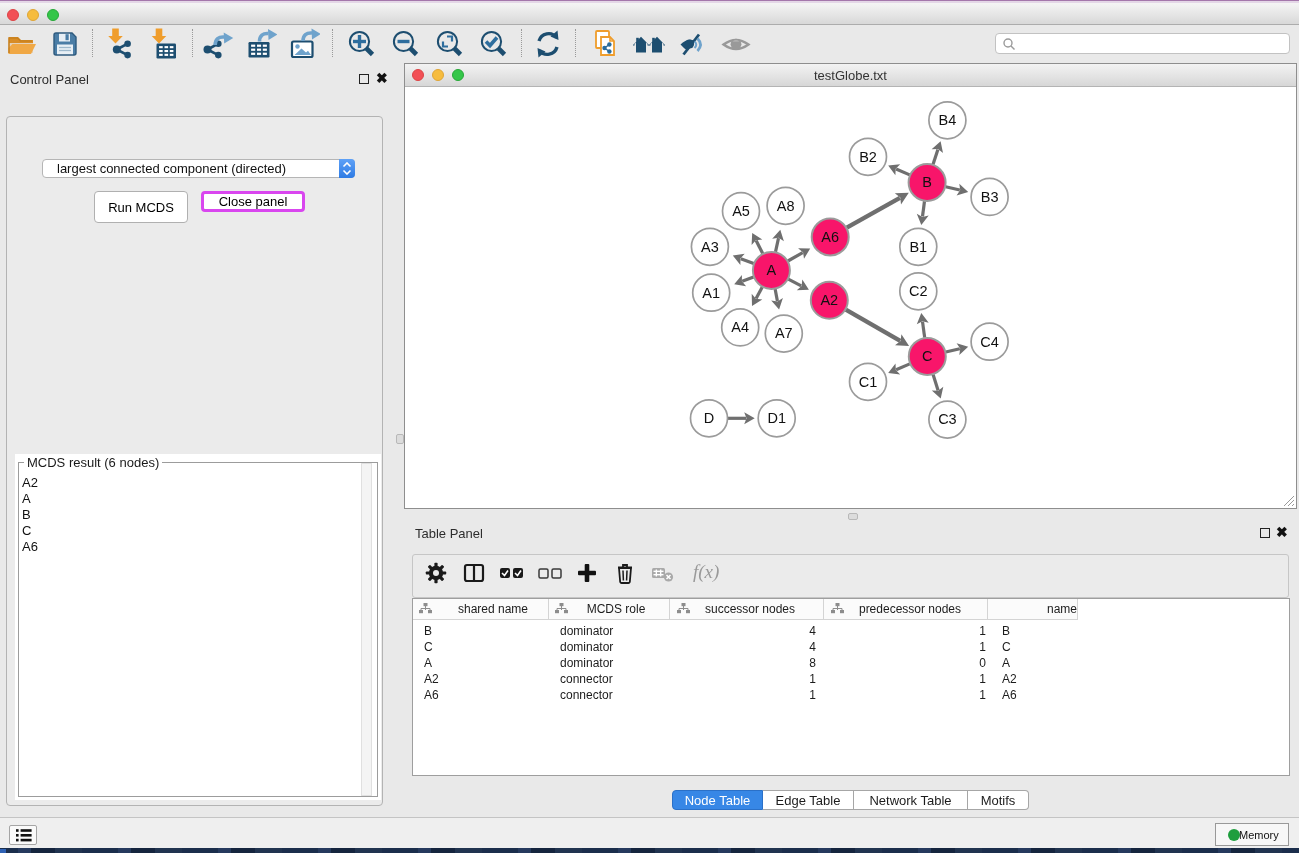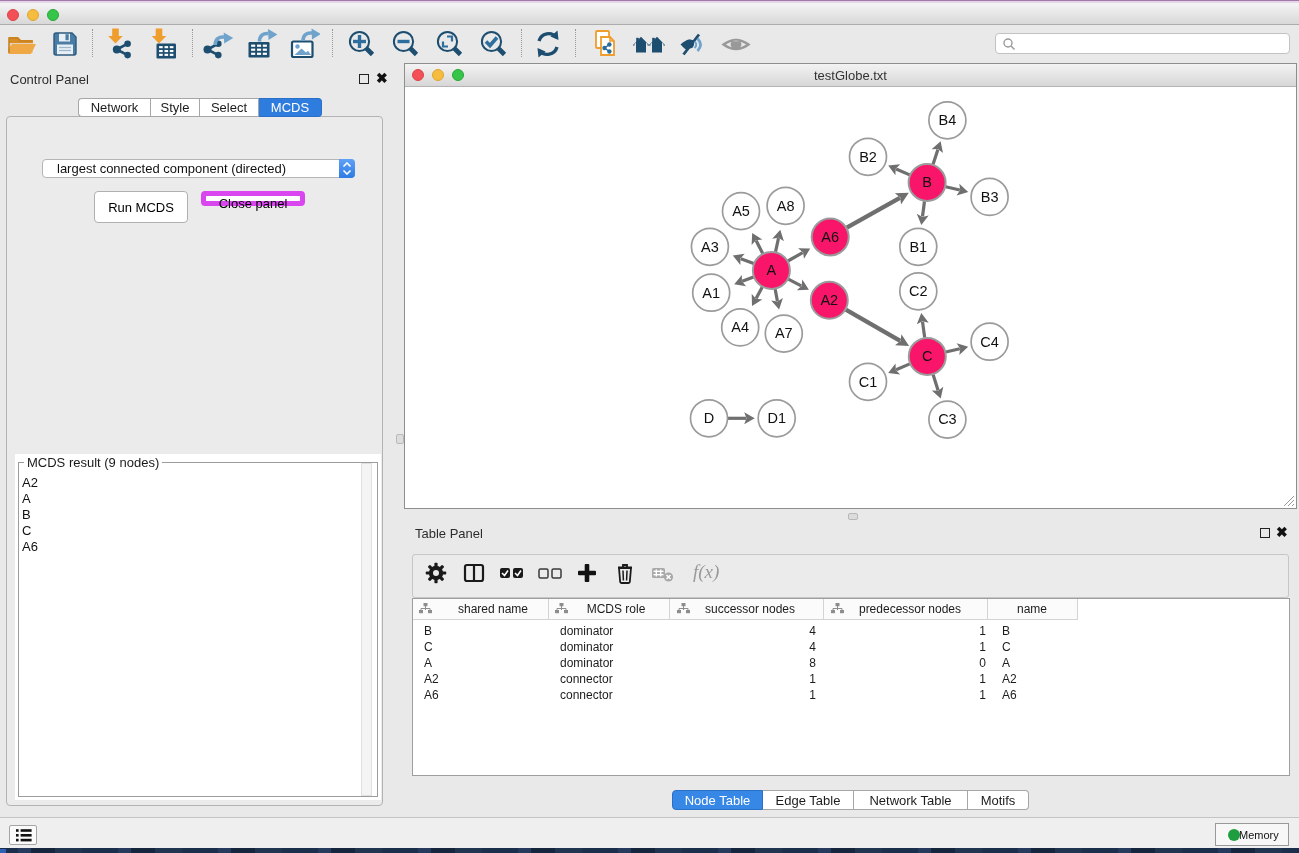--- a/index.html
+++ b/index.html
@@ -163,44 +163,38 @@
   </div>
 </div>
 
 <div class="abs" id="cpanel" style="left:0;top:62px;width:391px;height:755px;background:#e9e9e9">
   <div class="abs" style="left:10px;top:10px;color:#2d2d2d">Control Panel</div>
   <div class="abs" style="left:359px;top:12px;width:10px;height:10px;border:1.5px solid #222"></div>
   <div class="abs" style="left:376px;top:8px;font-weight:bold;font-size:14px;color:#111">✖</div>
 
   <div class="abs" style="left:6px;top:54px;width:377px;height:690px;background:#ebebeb;border:1px solid #b3b3b3;border-radius:4px"></div>
 
-  <div class="abs" style="left:78px;top:36px;height:19px;display:flex">
-    <div style="width:72px;background:#fff;border:1px solid #a6a6a6;border-right:none;border-radius:4px 0 0 4px;text-align:center;line-height:18px">Network</div>
-    <div style="width:49px;background:#fff;border:1px solid #a6a6a6;border-right:none;text-align:center;line-height:18px">Style</div>
-    <div style="width:60px;background:#fff;border:1px solid #a6a6a6;text-align:center;line-height:18px">Select</div>
-    <div style="width:63px;background:#2f7cdf;border:1px solid #2a70c8;border-left:none;border-radius:0 4px 4px 0;text-align:center;line-height:18px;color:#fff">MCDS</div>
-  </div>
 
 
   <div class="abs" style="left:42px;top:97px;width:313px;height:19px;background:#fff;border:1px solid #b5b5b5;border-radius:4px">
     <div style="position:absolute;left:14px;top:1px;font-size:13px;color:#111">largest connected component (directed)</div>
     <div style="position:absolute;right:-1px;top:-1px;width:16px;height:19px;background:linear-gradient(#5ea1f7,#2e7be4);border-radius:0 4px 4px 0">
       <svg width="10" height="13" viewBox="0 0 10 13" style="position:absolute;left:3px;top:3px">
           <path d="M1.5 4.5 L5 1 L8.5 4.5" fill="none" stroke="#fff" stroke-width="1.6"></path>
           <path d="M1.5 8.5 L5 12 L8.5 8.5" fill="none" stroke="#fff" stroke-width="1.6"></path>
         </svg>
     </div>
   </div>
 
   <button class="abs" style="left:94px;top:129px;width:94px;height:32px;background:#fff;border:1px solid #b0b0b0;border-radius:4px;font-size:13px;font-family:'Liberation Sans',sans-serif">Run MCDS</button>
-  <button class="abs" style="left:201px;top:129px;width:104px;height:15px;background:#fff;border:5px solid #d946ef;border-radius:4px;font-size:13px;font-family:'Liberation Sans',sans-serif">Close panel</button>
+  <button class="abs" style="left:201px;top:129px;width:104px;height:21px;background:#fff;border:3px solid #d946ef;border-radius:4px;font-size:13px;font-family:'Liberation Sans',sans-serif">Close panel</button>
 
   <div class="abs" style="left:15px;top:392px;width:366px;height:346px;background:#fff">
     <div style="position:absolute;left:3px;top:8px;right:3px;bottom:3px;border:1px solid #9c9c9c"></div>
-    <div style="position:absolute;left:9px;top:1px;background:#fff;padding:0 3px;color:#1a1a1a">MCDS result (9 nodes)</div>
+    <div style="position:absolute;left:9px;top:1px;background:#fff;padding:0 3px;color:#1a1a1a">MCDS result (6 nodes)</div>
     <div style="position:absolute;left:7px;top:21px;font-size:13px;line-height:16px;color:#111">A2<br>A<br>B<br>C<br>A6</div>
     <div style="position:absolute;right:9px;top:9px;width:11px;bottom:4px;background:#f4f4f4;border:1px solid #e0e0e0"></div>
   </div>
 </div>
 
 <div class="abs" style="left:391px;top:62px;width:13px;height:755px;background:#e9e9e9"></div>
 <div class="abs" style="left:396px;top:434px;width:8px;height:10px;background:#dcdcdc;border:1px solid #b8b8b8;border-radius:2px"></div>
 
 <div class="abs" id="netwin" style="left:404px;top:63px;width:893px;height:446px;border:1px solid #8e8e8e;background:#fff">
   <div style="position:absolute;left:0;top:0;right:0;height:23px;background:linear-gradient(#f3f3f3,#d7d7d7);border-bottom:1px solid #b4b4b4">
@@ -407,21 +401,21 @@
             <g fill="#8d8d8d">
               <rect x="4.5" y="0" width="4" height="3.2"></rect>
               <rect x="0" y="7" width="4" height="3.2"></rect>
               <rect x="9" y="7" width="4" height="3.2"></rect>
               <path d="M6.5 3 v2.5 M2 7 v-1.5 h9 V7 M6.5 4 v3" stroke="#8d8d8d" stroke-width="1" fill="none"></path>
             </g>
           </svg>
         </div>
         <div class="abs" style="left:432px;top:0;width:130px;text-align:center;line-height:21px">predecessor nodes</div>
       <div class="abs" style="left:574px;top:0;width:1px;height:21px;background:#d4d4d4"></div>
-      <div class="abs" style="left:574px;top:0;width:90px;text-align:center;line-height:21px">name</div>
+      <div class="abs" style="left:574px;top:0;width:90px;text-align:right;line-height:21px">name</div>
         <div class="abs" style="left:664px;top:0;width:1px;height:21px;background:#d4d4d4"></div>
     </div>
       <div class="abs" style="left:0;top:24px;width:664px;height:16px;line-height:16px">
       <div class="abs" style="left:11px">B</div>
         <div class="abs" style="left:147px">dominator</div>
       <div class="abs" style="left:300px;width:103px;text-align:right">4</div>
       <div class="abs" style="left:470px;width:103px;text-align:right">1</div>
       <div class="abs" style="left:589px">B</div>
       </div>
 <div class="abs" style="left:0;top:40px;width:664px;height:16px;line-height:16px">

